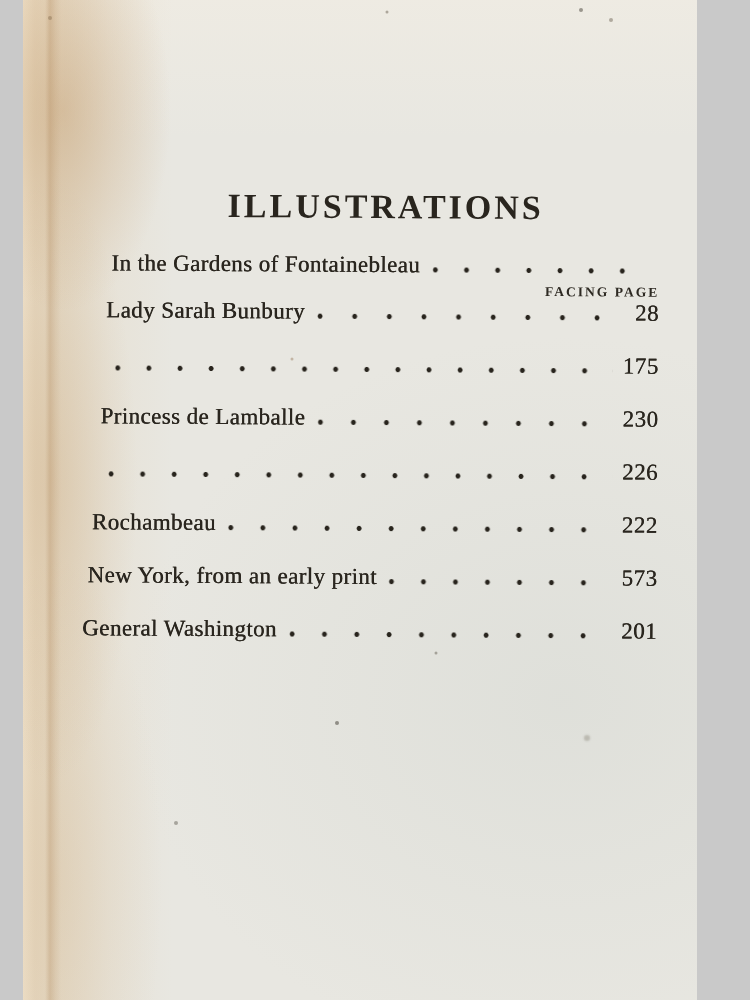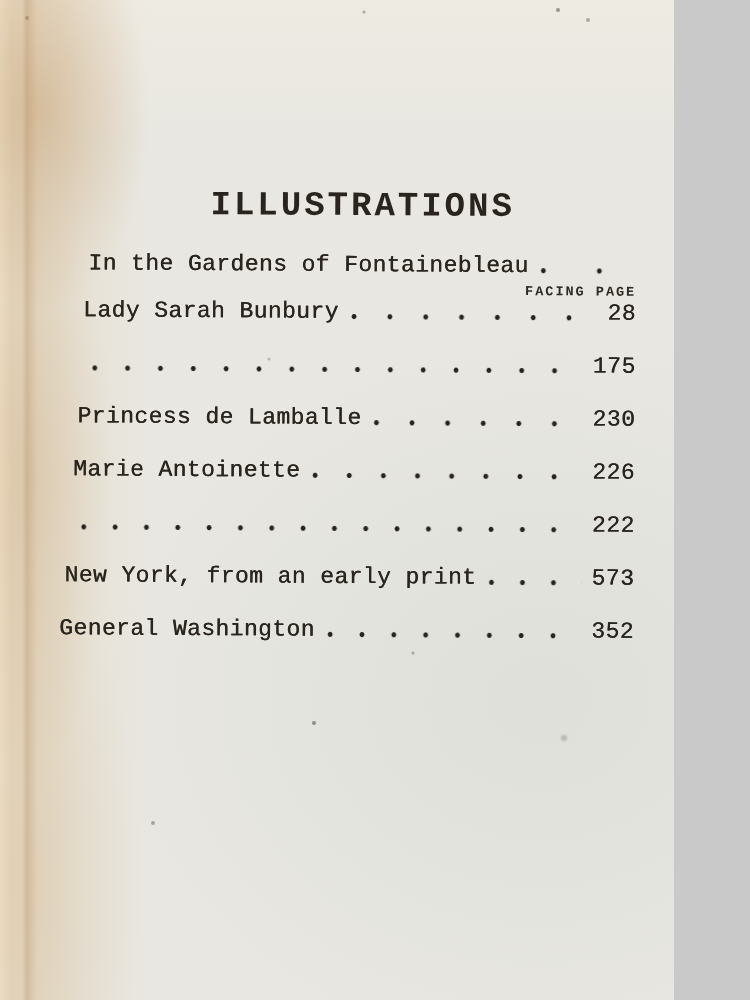--- a/index.html
+++ b/index.html
@@ -1,35 +1,36 @@
 <!DOCTYPE html>
 <html><head>
 <meta charset="utf-8">
 <style>
   html,body{margin:0;padding:0;background:#c9c9c9;}
   .photo{
     position:relative;
     width:674px;height:1000px;
     overflow:hidden;
-    font-family:Liberation Mono, monospace;
+    font-family:Liberation Serif, serif;
     color:#2a261f;
     background-color:#e8e7e1;
     background-image:
       
       linear-gradient(90deg, rgba(0,0,0,0) 22px, rgba(170,128,82,0.28) 27px, rgba(170,128,82,0.10) 33px, rgba(0,0,0,0) 38px),
       
       radial-gradient(150px 280px at 40px 110px, rgba(190,147,96,0.42), rgba(190,147,96,0) 72%),
       radial-gradient(120px 420px at 28px 480px, rgba(198,160,112,0.30), rgba(198,160,112,0) 72%),
       radial-gradient(140px 430px at 34px 880px, rgba(208,178,138,0.26), rgba(208,178,138,0) 75%),
       
       linear-gradient(90deg, rgba(240,225,200,0.85) 0, rgba(226,196,152,0.45) 12px, rgba(222,196,156,0.34) 42px, rgba(228,208,176,0.20) 85px, rgba(230,216,192,0) 150px),
       
       linear-gradient(180deg, rgba(243,238,228,0.55) 0, rgba(243,238,228,0) 140px),
       
       radial-gradient(620px 520px at 80% 70%, rgba(203,208,203,0.32), rgba(203,208,203,0) 70%);
+    margin-left: 23px;
   }
   .content{
     position:absolute;left:63px;right:36px;top:0;
     transform:rotate(0.35deg);
     transform-origin:50% 0;
   }
   .title{
     margin:0 0 0 27px;
     padding-top:187px;
     text-align:center;
@@ -112,35 +113,35 @@
       <div class="row entry">
         <span class="leader"></span>
         <span class="page">175</span>
       </div>
       <div class="row entry">
         <span class="name">Princess de Lamballe</span>
         <span class="leader"></span>
         <span class="page">230</span>
       </div>
       <div class="row entry">
-        <span class="name">Marie Antoinette</span>
         <span class="leader"></span>
         <span class="page">226</span>
       </div>
       <div class="row entry">
+        <span class="name">Rochambeau</span>
         <span class="leader"></span>
         <span class="page">222</span>
       </div>
       <div class="row entry">
         <span class="name">New York, from an early print</span>
         <span class="leader"></span>
         <span class="page">573</span>
       </div>
       <div class="row entry">
         <span class="name">General Washington</span>
         <span class="leader"></span>
-        <span class="page">352</span>
+        <span class="page">201</span>
       </div>
     </div>
 
   </div>
   <div class="specks"></div>
 </div>
 
 </body></html>

